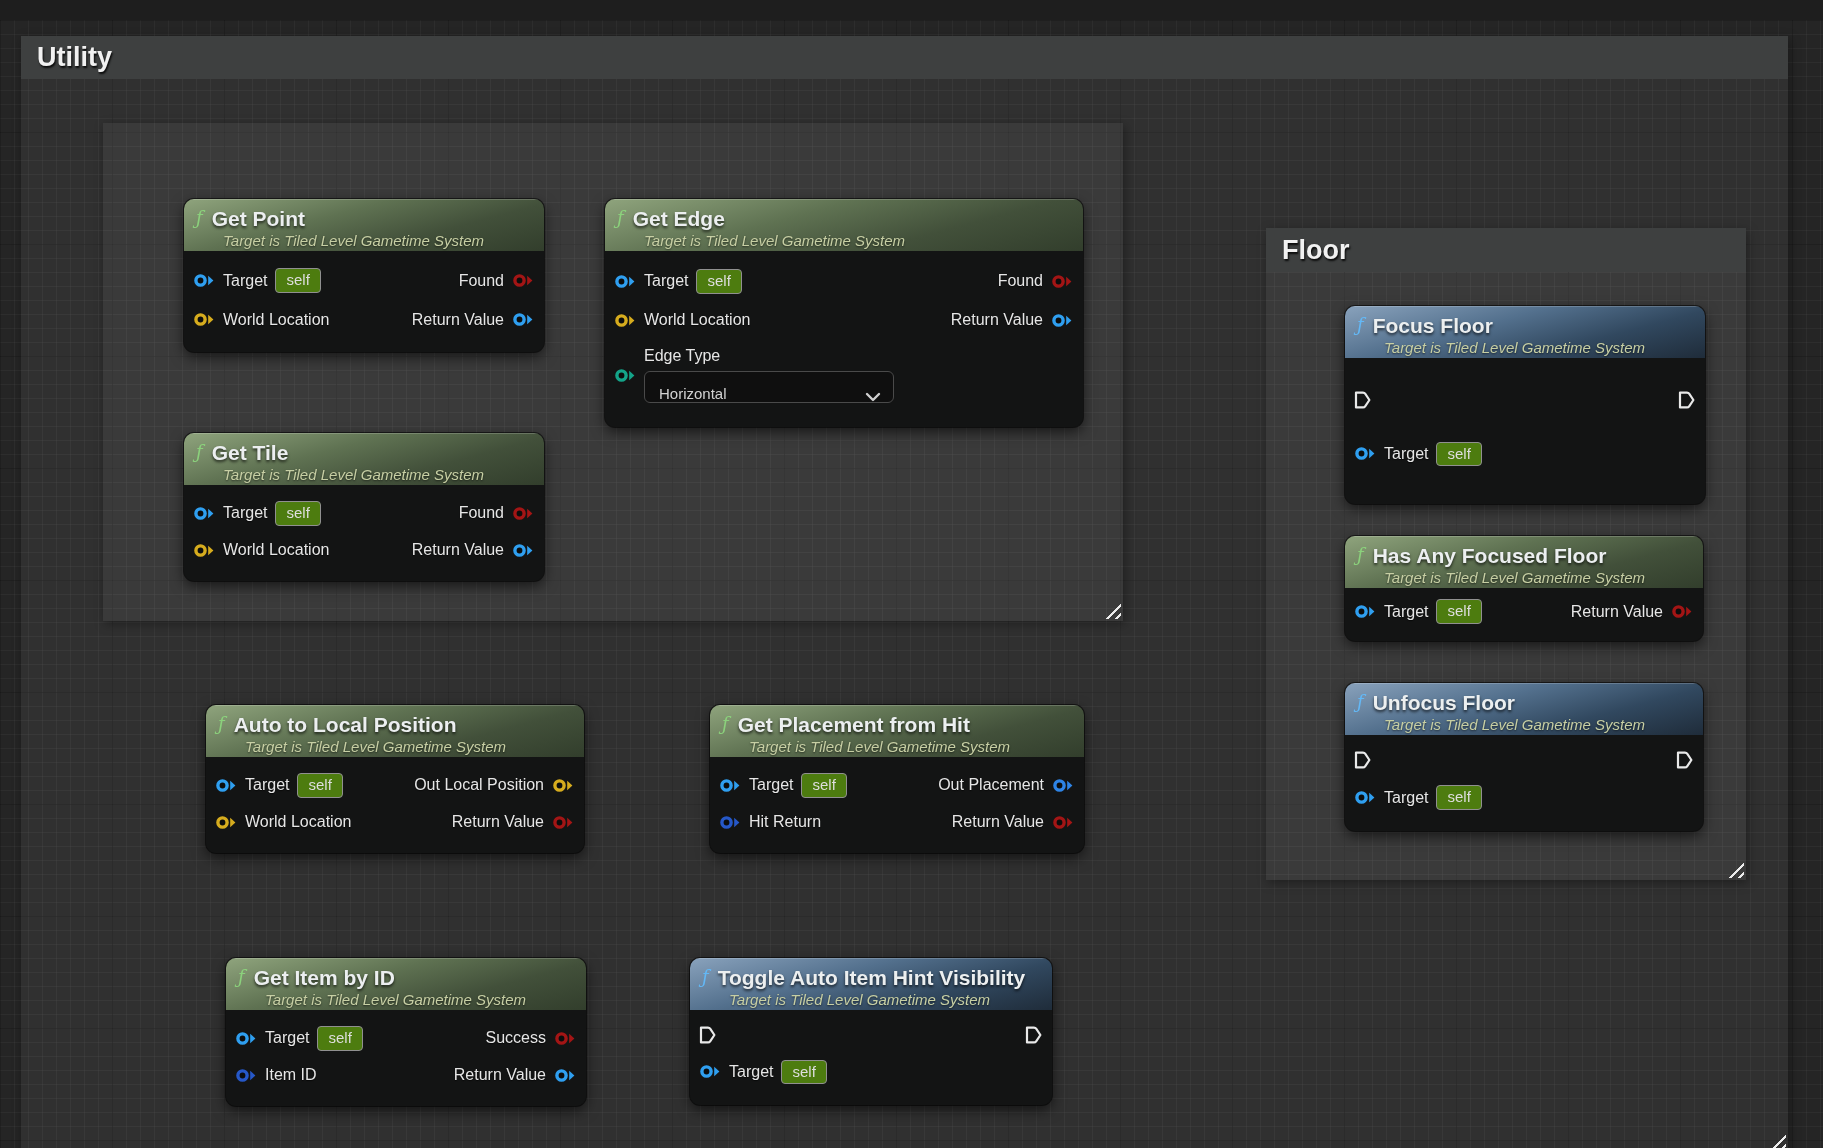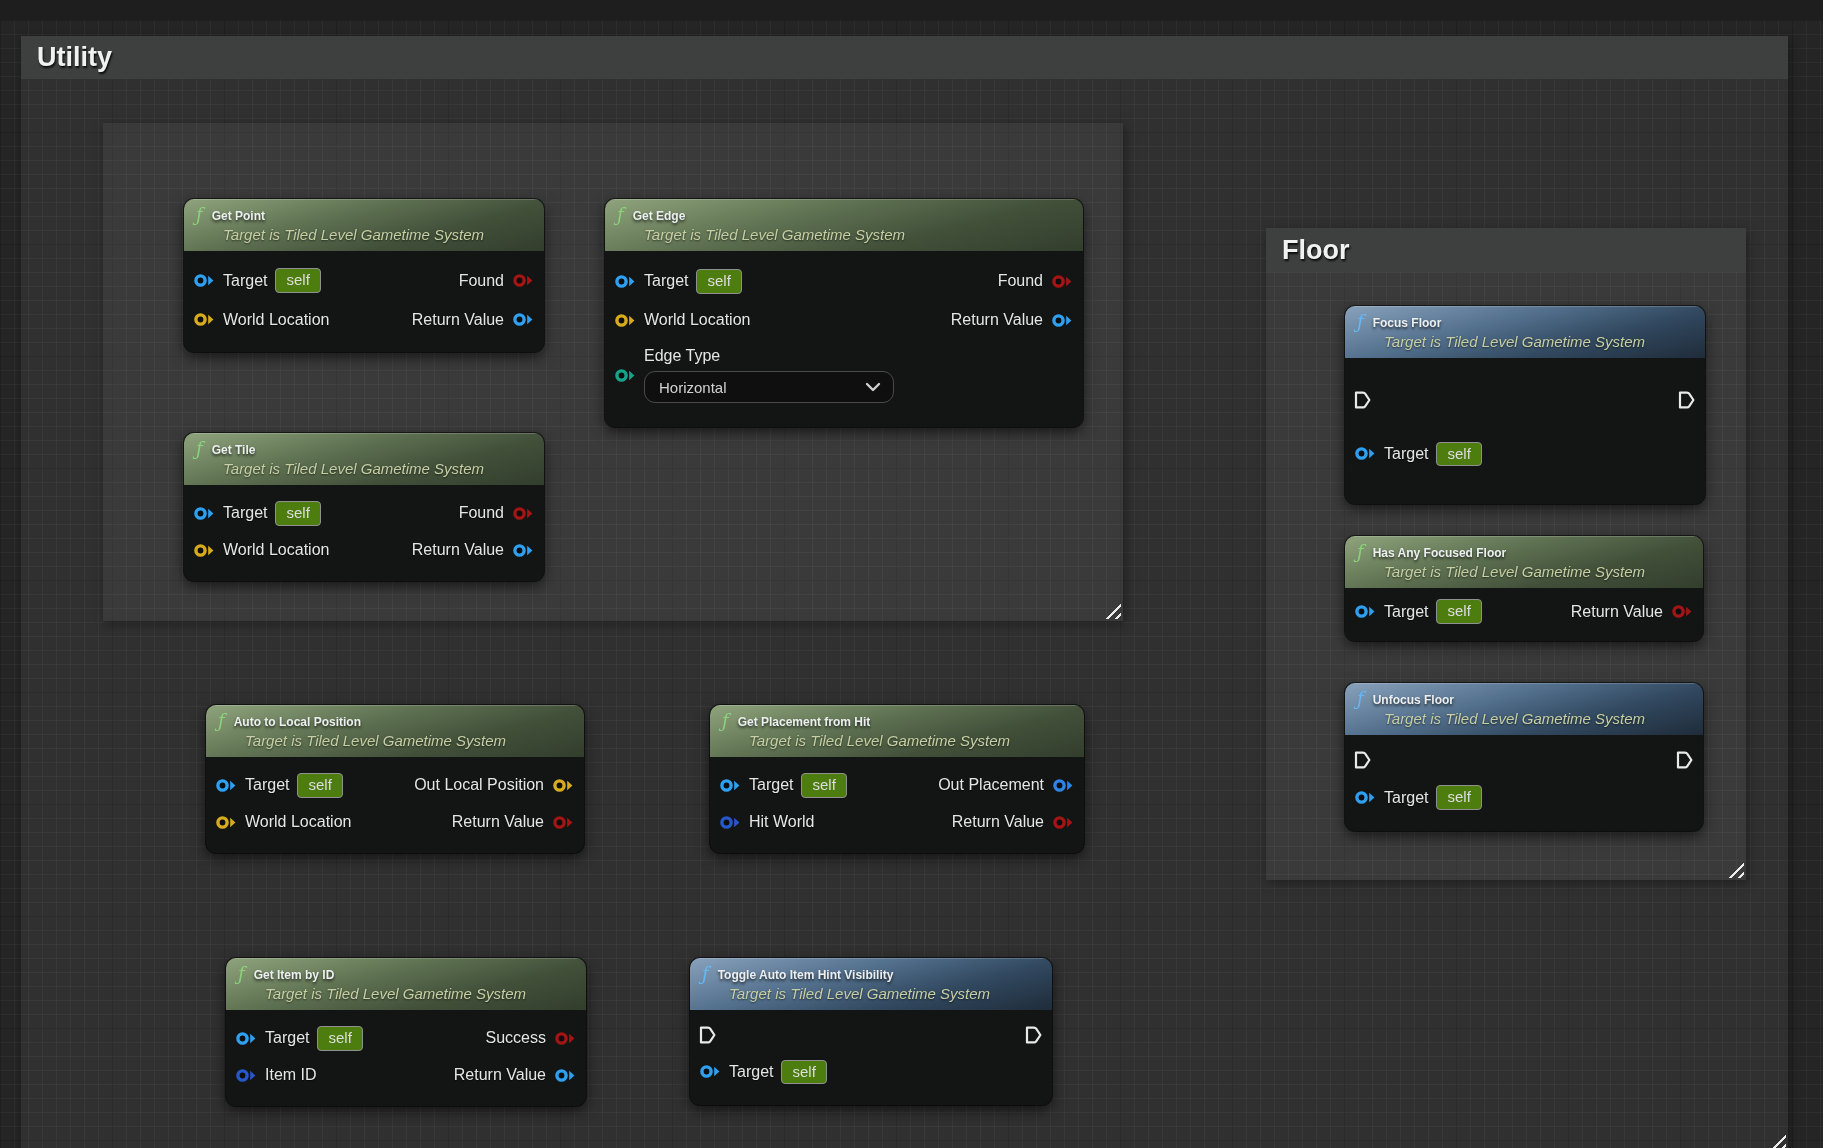--- a/index.html
+++ b/index.html
@@ -29,39 +29,39 @@
     clip-path:polygon(100% 0,100% 100%,0 100%);}
   
   .node{position:absolute;z-index:2;border-radius:10px;overflow:hidden;
     background:#141515;box-shadow:0 5px 14px rgba(0,0,0,0.6),0 0 0 1px rgba(0,0,0,0.55);
     box-sizing:border-box;display:flex;flex-direction:column;}
   .node-header{padding:8px 12px 7px 12px;box-shadow:inset 0 1px 0 rgba(255,255,255,0.18);
     flex:0 0 auto;height:52px;box-sizing:border-box;}
   .hdr-line{display:flex;align-items:center;gap:9px;}
   .fn-icon{font-family:"DejaVu Serif",serif;font-style:italic;font-size:18px;
     line-height:1;transform:translateY(-1px);}
-  .node-title{font-size:12px;font-weight:bold;color:#eceff0;
+  .node-title{font-size:21px;font-weight:bold;color:#eceff0;
     text-shadow:0 2px 3px rgba(0,0,0,0.7);white-space:nowrap;}
   .node-subtitle{margin-left:27px;font-size:15px;font-style:italic;color:#c7cfa4;
     text-shadow:0 1px 2px rgba(0,0,0,0.55);white-space:nowrap;margin-top:1px;}
   .node-body{flex:1;display:flex;flex-direction:column;justify-content:space-evenly;
     padding:0 0 6px 0;background:#131414;}
   .pin-row{display:flex;justify-content:space-between;align-items:center;
     padding:0 10px 0 9px;}
   .pin{display:flex;align-items:center;gap:8px;color:#e6e6e6;font-size:16px;}
   .pin.right{justify-content:flex-end;text-align:right;}
   .pin-label{white-space:nowrap;text-shadow:0 1px 1px rgba(0,0,0,0.6);}
   .pin-svg{display:block;flex:0 0 auto;}
   .value-box{background:#4d7c0f;border:1px solid #909090;border-radius:4px;
     color:#dedede;font-size:15px;padding:2px 10px;line-height:1.25;}
   .value-box.small{padding:2px 7px;}
   .enum-stack{display:flex;flex-direction:column;gap:6px;}
   .enum-label{font-size:16px;color:#e6e6e6;}
   .dropdown{width:250px;height:32px;box-sizing:border-box;background:#0f0f0f;
-    border:1px solid #4a4a4a;border-radius:11px;display:flex;align-items:center;
+    border:1px solid #4a4a4a;border-radius:6px;display:flex;align-items:flex-end;
     justify-content:space-between;padding:0 12px 0 14px;color:#d2d2d2;font-size:15px;}
 </style>
 </head>
 <body>
 
 <div class="canvas">
 
   <div class="comment" id="comment-utility" style="left: 21px; top: 16px; width: 1767px; height: 1116px;">
     <div class="comment-header" style="height: 43px; font-size: 27px;">
       <span class="comment-title">Utility</span>
@@ -300,21 +300,21 @@
     <path d="M15.2 3.8 L20.4 8.5 L15.2 13.2 Z" fill="#2e84e6"></path>
               </svg>
             </div>
           </div>
           <div class="pin-row">
             <div class="pin left">
               <svg class="pin-svg" width="22" height="17" viewBox="0 0 22 17">
     <circle cx="7.5" cy="8.5" r="4.6" fill="#0c0d0d" stroke="#2658c8" stroke-width="3.4"></circle>
     <path d="M15.2 3.8 L20.4 8.5 L15.2 13.2 Z" fill="#2658c8"></path>
               </svg>
-              <span class="pin-label">Hit World</span>
+              <span class="pin-label">Hit Return</span>
             </div>
             <div class="pin right">
               <span class="pin-label">Return Value</span>
               <svg class="pin-svg" width="22" height="17" viewBox="0 0 22 17">
     <circle cx="7.5" cy="8.5" r="4.6" fill="#0c0d0d" stroke="#a31515" stroke-width="3.4"></circle>
     <path d="M15.2 3.8 L20.4 8.5 L15.2 13.2 Z" fill="#a31515"></path>
               </svg>
             </div>
           </div>
         </div>

